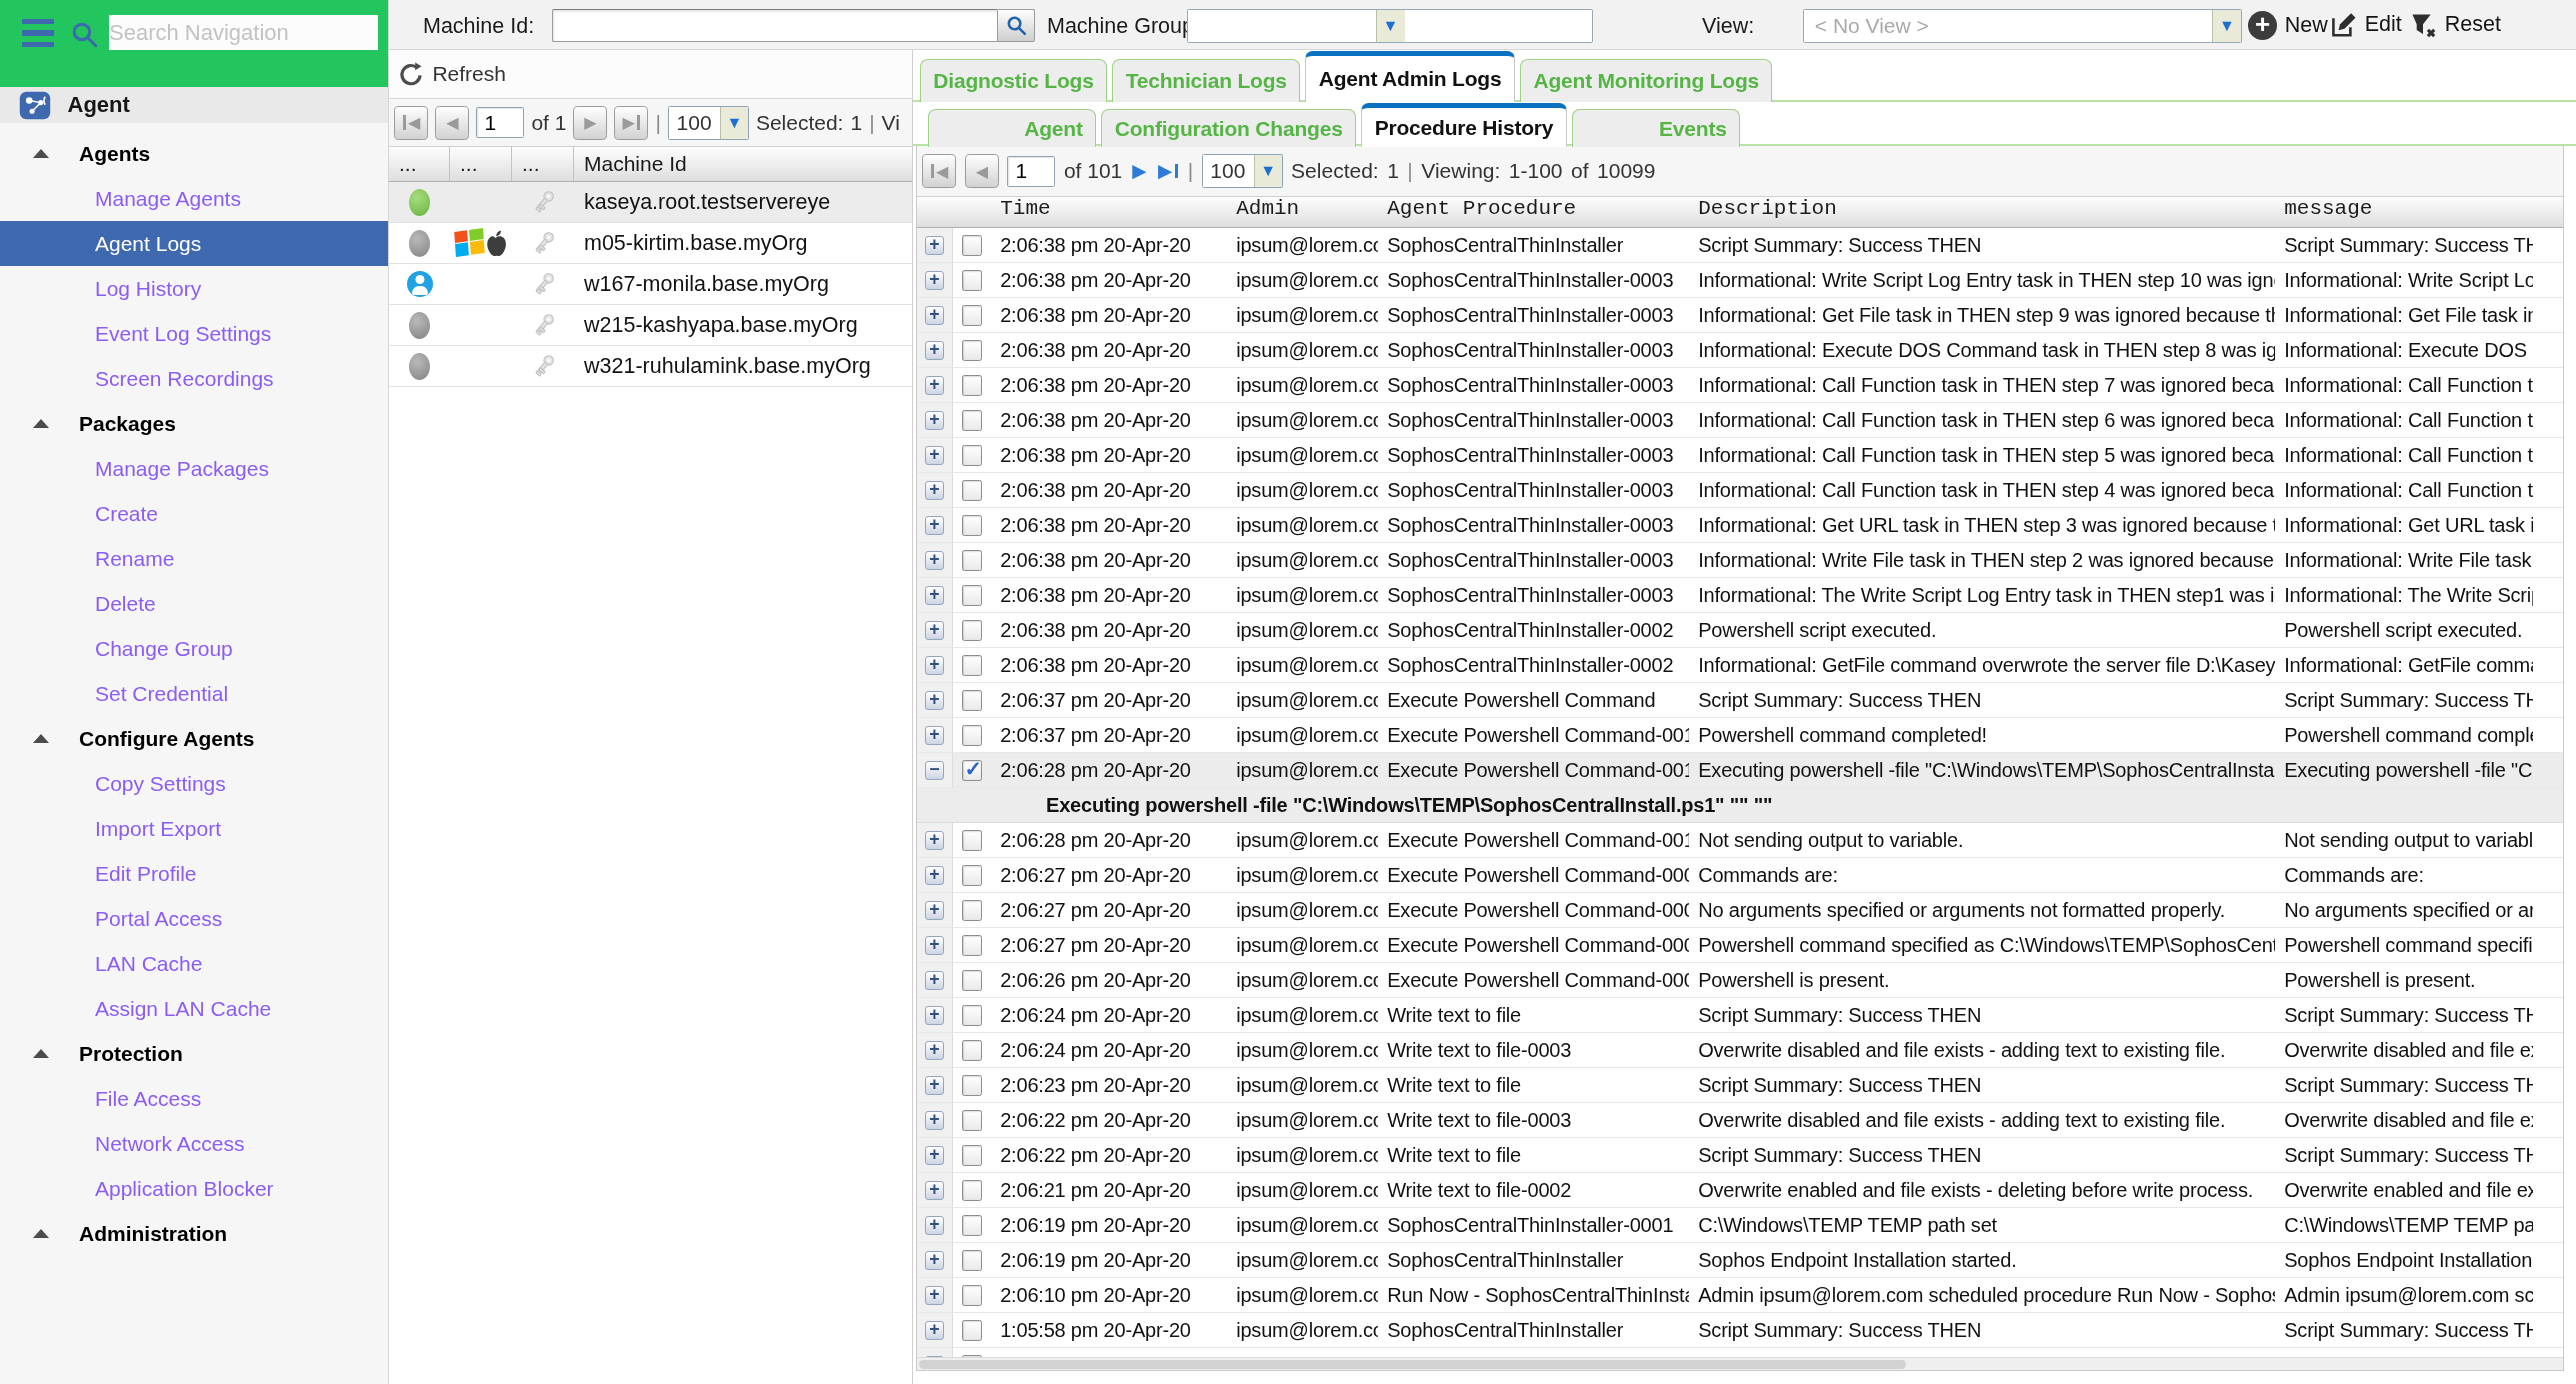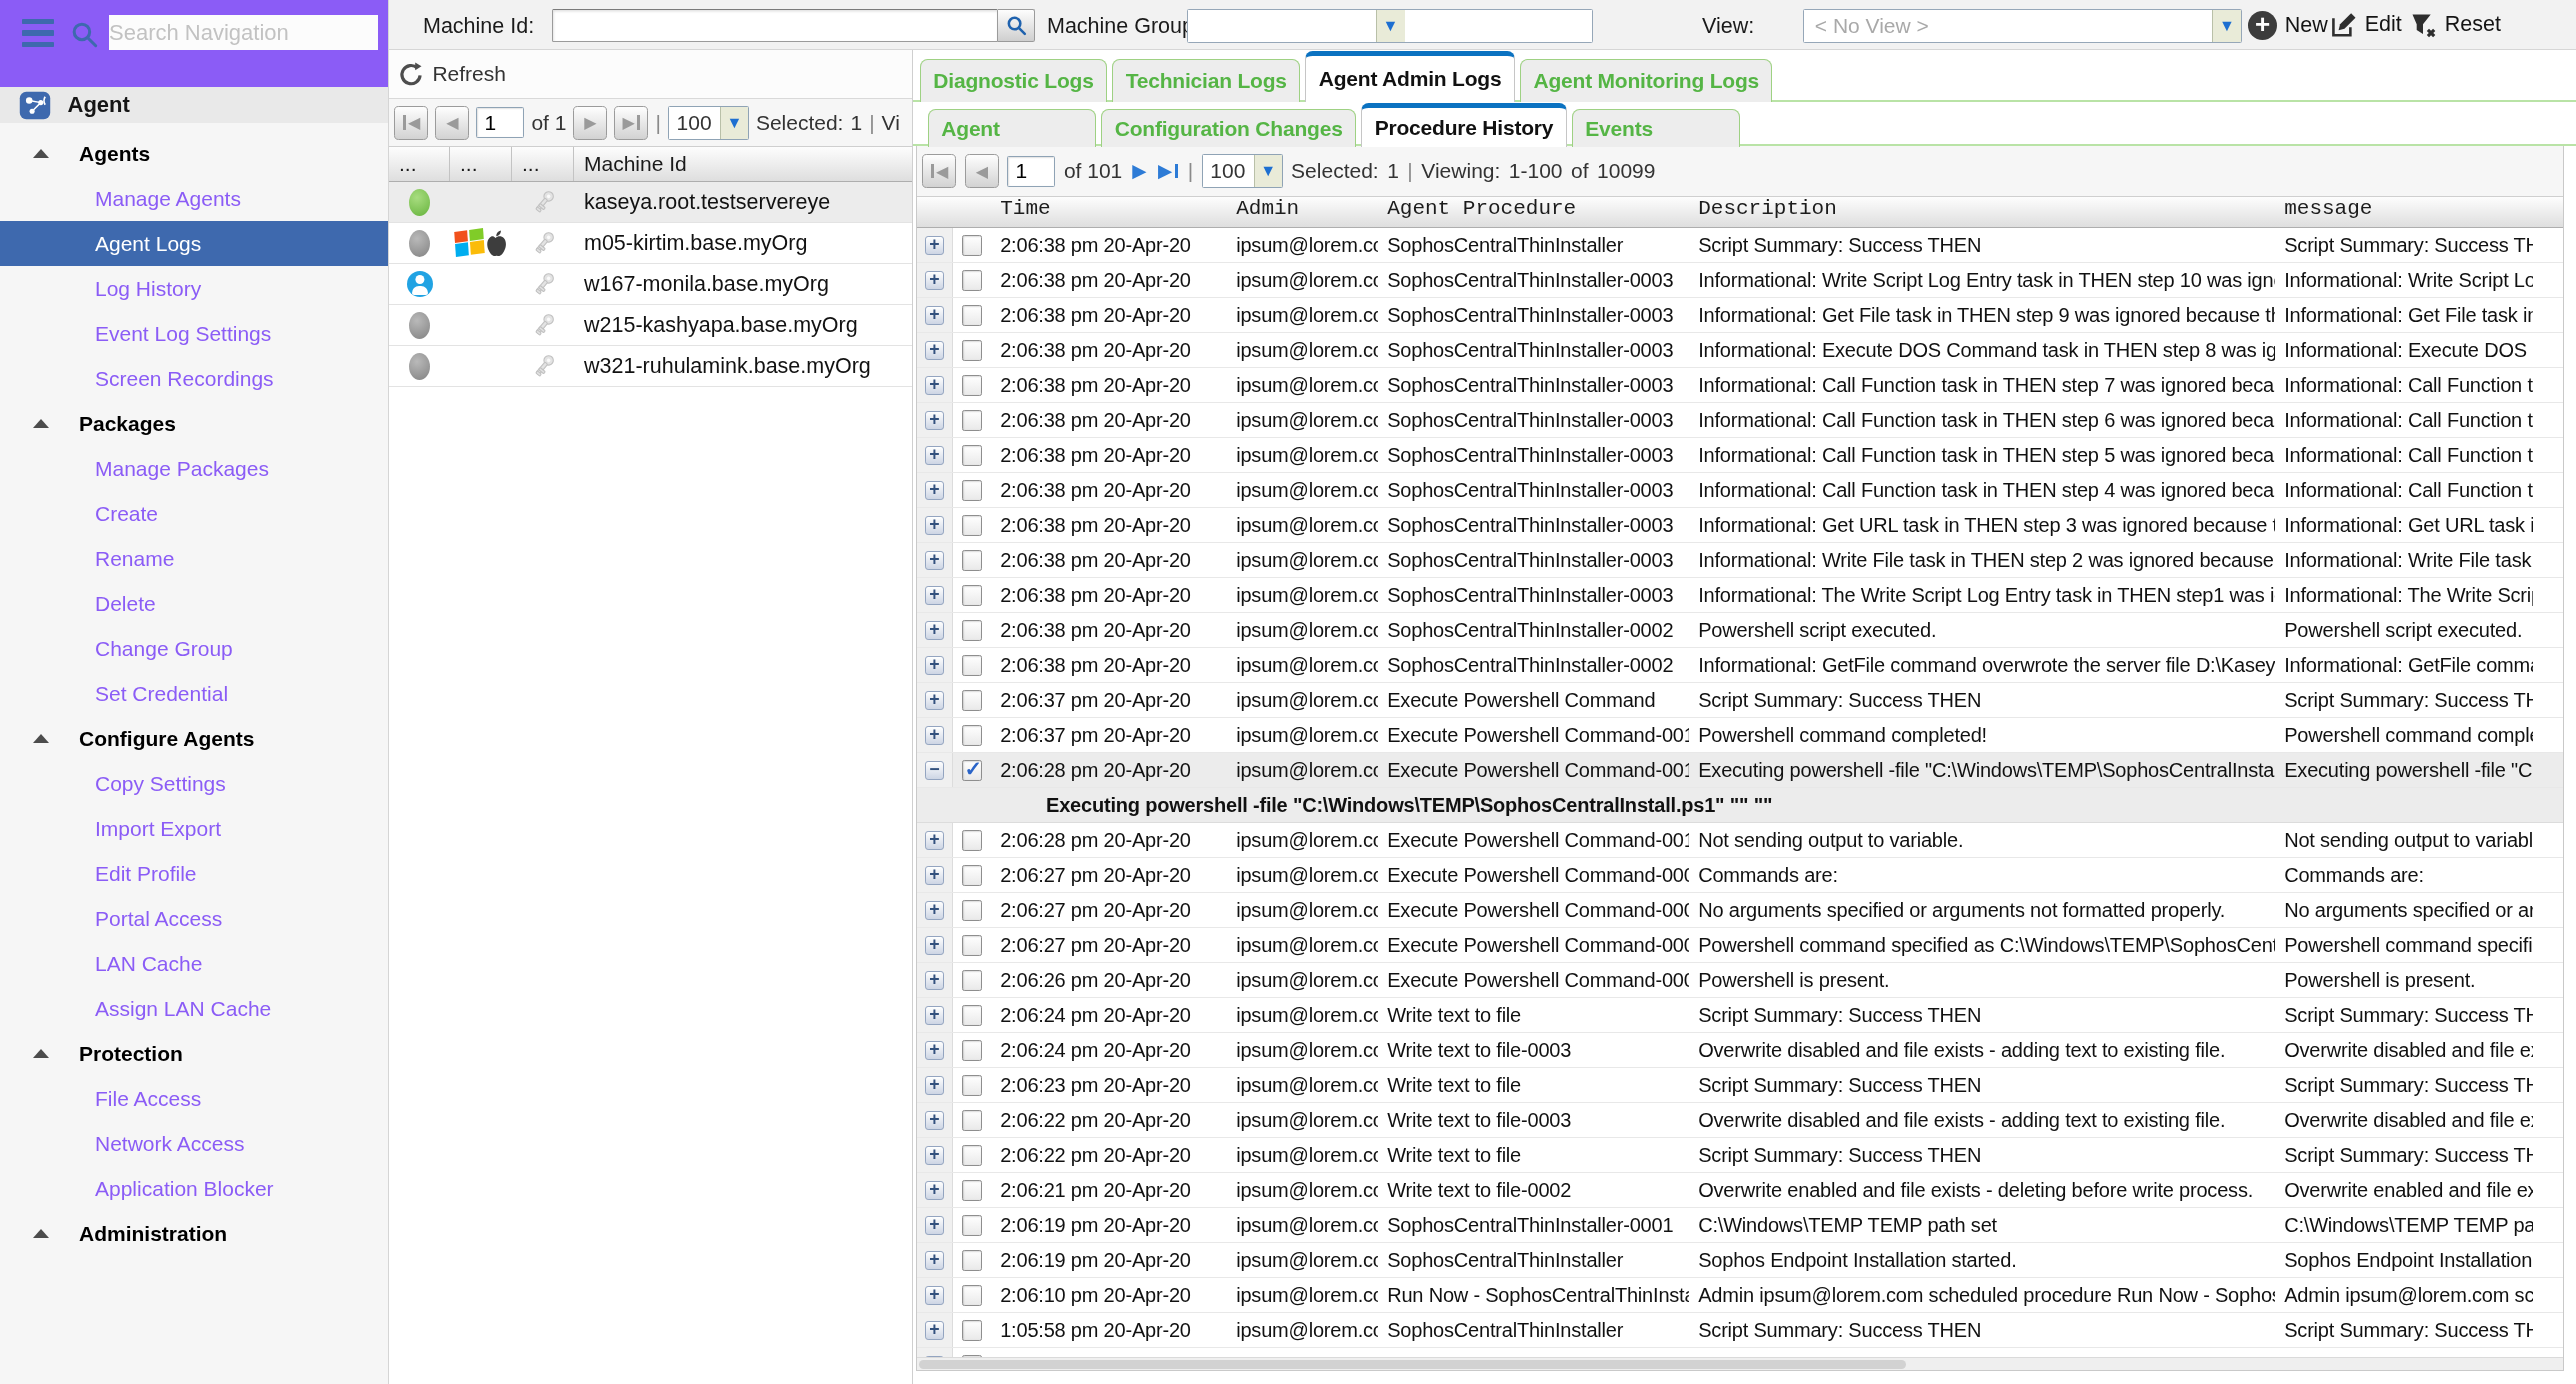--- a/index.html
+++ b/index.html
@@ -2,21 +2,21 @@
 <html style="font-size:12.3px"><head>
 <meta charset="utf-8">
 <style>
   * { box-sizing: border-box; margin: 0; padding: 0; }
   html,body { width:2576px; height:1385px; }
   body { font-family:"Liberation Sans", sans-serif; background:#fff; position:relative; overflow:hidden; color:#1c1c1c; }
   #app { position:absolute; inset:0; width:2576px; height:1385px; }
 
   
   .sidebar { position:absolute; left:0; top:0; width:389px; height:1385px; background:#f6f6f6; border-right:0.8px solid #d5d5d5; }
-  .sidebar-top { position:absolute; left:0; top:0; width:100%; height:87px; background:#8b5cf6; }
+  .sidebar-top { position:absolute; left:0; top:0; width:100%; height:87px; background:#22c55e; }
   .hamburger { position:absolute; left:21.5px; top:19px; width:32px; height:28px; display:flex; flex-direction:column; justify-content:space-between; cursor:pointer; }
   .hamburger i { display:block; height:5.4px; background:#3e69ae; border-radius:0.8px; }
   .side-search-icon { position:absolute; left:69px; top:18.5px; }
   .side-search-input { position:absolute; left:109px; top:15.4px; width:269px; height:35px; border:none; background:#fcfcfc; font-family:inherit; font-size:22px; color:#444; }
   .side-search-input::placeholder { color:#c2c2c2; }
   .app-band { position:absolute; left:0; top:87px; width:100%; height:36px; background:#e9e9e9; display:flex; align-items:center; }
   .app-band svg { margin-left:18.5px; }
   .app-band .app-label { margin-left:17px; font-size:22px; font-weight:bold; color:#161616; }
   .nav-list { position:absolute; left:0; top:131px; width:100%; }
   .nav-row { height:45px; display:flex; align-items:center; position:relative; cursor:pointer; }
@@ -84,21 +84,21 @@
   .os-win i:nth-child(3){ background:#00adef; } .os-win i:nth-child(4){ background:#fbbc09; }
   .m-name { flex:1; padding-left:10px; font-size:21.5px; color:#121212; white-space:nowrap; overflow:hidden; }
 
   
   .greenline { position:absolute; left:913px; width:1663px; height:2.3px; background:#b9e3a6; }
   .gl1 { top:100px; } .gl2 { top:144px; }
   .whiteband { position:absolute; left:913px; top:102px; width:1663px; height:44px; background:#fff; }
   .tabs { position:absolute; display:flex; gap:5.4px; align-items:flex-end; }
   .tabs1 { left:920px; top:54px; height:48px; }
   .tabs2 { left:928px; top:105px; height:42px; }
-  .tab { min-width:168px; padding:0 12.3px; height:43px; display:flex; align-items:center; justify-content:flex-start; background:#ededed; border:1.5px solid #9ed183; border-bottom:none; border-radius:7.7px 7.7px 0 0; font-size:21px; font-weight:bold; letter-spacing:-0.2px; color:#55b545; cursor:pointer; position:relative; z-index:1; }
+  .tab { min-width:168px; padding:0 12.3px; height:43px; display:flex; align-items:center; justify-content:flex-end; background:#ededed; border:1.5px solid #9ed183; border-bottom:none; border-radius:7.7px 7.7px 0 0; font-size:21px; font-weight:bold; letter-spacing:-0.2px; color:#55b545; cursor:pointer; position:relative; z-index:1; }
   .tabs2 .tab { height:38px; }
   .tab.active { background:#fff; border:0.8px solid #c6c6c6; border-bottom:none; border-top:5.4px solid #0b72c1; color:#111; height:51px; z-index:3; }
   .tabs2 .tab.active { height:44px; }
   .log-content { position:absolute; left:916px; top:146px; width:1648px; height:1225px; background:#fff; border:0.8px solid #c9c9c9; border-top:none; overflow:hidden; }
   .log-pager { height:51px; gap:8.5px; }
   .log-header { display:flex; height:31px; background:linear-gradient(#fdfdfd,#dedede); border-bottom:0.8px solid #aeaeae; }
   .log-header .hcell { font-size:21px; padding-left:9.2px;font-family:Liberation Mono, monospace; }
   .lt-c1 { width:36px; flex:none; } .lt-c2 { width:38px; flex:none; } .lt-c3 { width:236px; flex:none; }
   .lt-c4 { width:151px; flex:none; } .lt-c5 { width:311px; flex:none; } .lt-c6 { width:586px; flex:none; }
   .lt-c7 { width:258px; flex:none; } .lt-c8 { flex:1; border-right:none !important; }

